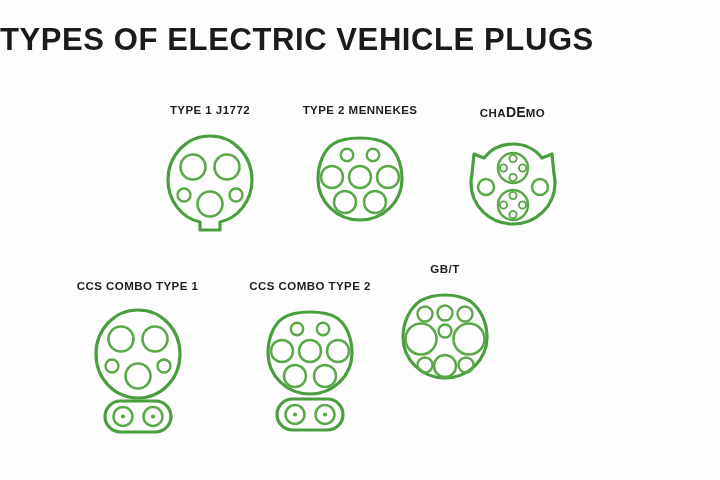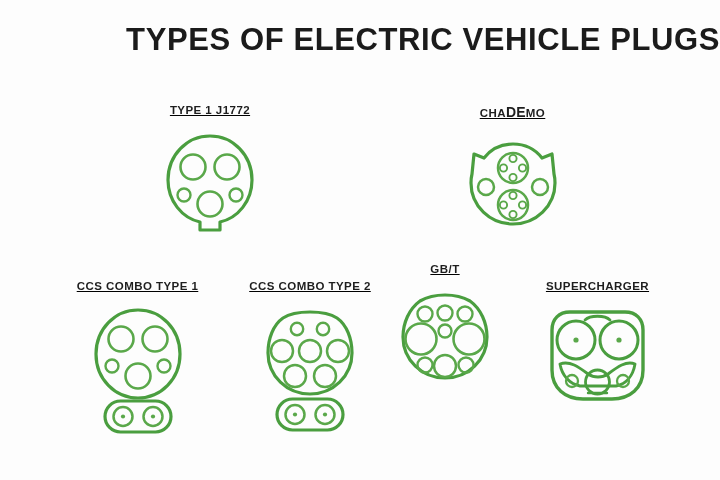--- a/index.html
+++ b/index.html
@@ -19,31 +19,30 @@
     position: relative;
     width: 720px;
     height: 480px;
     background: #fdfdfd;
   }
   .page-title {
     position: absolute;
     top: 22px;
     left: 0;
     width: 720px;
-    text-align: right;
+    text-align: left;
     font-size: 31px;
     font-weight: bold;
     letter-spacing: 0.6px;
     color: #1b1b1b;
     font-family: "Liberation Sans", sans-serif;
   }
   .plug-cell {
     position: absolute;
     text-align: center;
-    text-decoration: underline;
   }
   .plug-label {
     font-size: 11.5px;
     font-weight: bold;
     letter-spacing: 0.45px;
     color: #1e1e1e;
     white-space: nowrap;
     font-family: "Liberation Sans", sans-serif;
   }
   .plug-label .sm {
@@ -87,20 +86,41 @@
                  C 13 33, 32 14, 55 14 Z" stroke="#4a9e3f" stroke-width="3.2"></path>
         <circle class="pin" cx="38" cy="45" r="12.5" stroke="#5aa84a" stroke-width="2.6"></circle>
         <circle class="pin" cx="72" cy="45" r="12.5" stroke="#5aa84a" stroke-width="2.6"></circle>
         <circle class="pin" cx="29" cy="73" r="6.5" stroke="#5aa84a" stroke-width="2.4"></circle>
         <circle class="pin" cx="81" cy="73" r="6.5" stroke="#5aa84a" stroke-width="2.4"></circle>
         <circle class="pin" cx="55" cy="82" r="12.5" stroke="#5aa84a" stroke-width="2.6"></circle>
       </svg>
     </div>
   </div>
 
+  <div class="plug-cell" style="left:290px; top:104px; width:140px;">
+    <div class="plug-label">TYPE 2 MENNEKES</div>
+    <div class="plug-art">
+      <svg width="110" height="110" viewBox="0 0 110 110">
+        <path class="outline" d="M28 22
+                 C 34 18, 44 16, 55 16
+                 C 66 16, 76 18, 82 22
+                 C 92 29, 97 43, 97 57
+                 C 97 80, 78 98, 55 98
+                 C 32 98, 13 80, 13 57
+                 C 13 43, 18 29, 28 22 Z" stroke="#4a9e3f" stroke-width="3.2"></path>
+        <circle class="pin" cx="42" cy="33" r="6.2" stroke="#5aa84a" stroke-width="2.4"></circle>
+        <circle class="pin" cx="68" cy="33" r="6.2" stroke="#5aa84a" stroke-width="2.4"></circle>
+        <circle class="pin" cx="27" cy="55" r="11" stroke="#5aa84a" stroke-width="2.5"></circle>
+        <circle class="pin" cx="55" cy="55" r="11" stroke="#5aa84a" stroke-width="2.5"></circle>
+        <circle class="pin" cx="83" cy="55" r="11" stroke="#5aa84a" stroke-width="2.5"></circle>
+        <circle class="pin" cx="40" cy="80" r="11" stroke="#5aa84a" stroke-width="2.5"></circle>
+        <circle class="pin" cx="70" cy="80" r="11" stroke="#5aa84a" stroke-width="2.5"></circle>
+      </svg>
+    </div>
+  </div>
 
   <div class="plug-cell" style="left:455px; top:104px; width:115px;">
     <div class="plug-label">
       <span>CHA</span><span class="sm">DE</span><span>MO</span>
     </div>
     <div class="plug-art">
       <svg width="110" height="110" viewBox="0 0 110 110">
         <path class="outline" d="M14 48
                  L 16 28 L 26 32
                  C 33 23, 43 18, 55 18
@@ -202,52 +222,14 @@
         <circle class="pin" cx="31" cy="58" r="15.5" stroke="#5aa84a" stroke-width="2.6"></circle>
         <circle class="pin" cx="79" cy="58" r="15.5" stroke="#5aa84a" stroke-width="2.6"></circle>
 
         <circle class="pin" cx="35" cy="84" r="7.5" stroke="#5aa84a" stroke-width="2.4"></circle>
         <circle class="pin" cx="55" cy="85" r="11" stroke="#5aa84a" stroke-width="2.5"></circle>
         <circle class="pin" cx="76" cy="84" r="7.5" stroke="#5aa84a" stroke-width="2.4"></circle>
       </svg>
     </div>
   </div>
 
-  <div class="plug-cell" style="left:535px; top:280px; width:125px;">
-    <div class="plug-label">SUPERCHARGER</div>
-    <div class="plug-art">
-      <svg width="115" height="115" viewBox="0 0 115 115">
-        <path class="outline" d="M30 14
-                 L 85 14
-                 C 96 14, 103 21, 103 32
-                 L 103 72
-                 C 103 90, 90 101, 72 101
-                 L 43 101
-                 C 25 101, 12 90, 12 72
-                 L 12 32
-                 C 12 21, 19 14, 30 14 Z" stroke="#4a9e3f" stroke-width="3.4"></path>
-
-        <path class="outline" d="M45 22 C 50 17, 65 17, 70 22" stroke="#4a9e3f" stroke-width="2.8"></path>
-
-        <circle class="pin" cx="36" cy="42" r="19" stroke="#4a9e3f" stroke-width="3"></circle>
-        <circle class="dot" cx="36" cy="42" r="2.6" fill="#5aa84a"></circle>
-        <circle class="pin" cx="79" cy="42" r="19" stroke="#4a9e3f" stroke-width="3"></circle>
-        <circle class="dot" cx="79" cy="42" r="2.6" fill="#5aa84a"></circle>
-
-        <path class="outline" d="M20 66
-                 C 30 62, 40 70, 48 76
-                 C 54 80, 62 80, 68 76
-                 C 76 70, 86 62, 95 66
-                 C 93 78, 86 86, 76 88
-                 L 40 88
-                 C 30 86, 22 78, 20 66 Z" stroke="#4a9e3f" stroke-width="2.9"></path>
-
-        <circle class="pin" cx="57.5" cy="84" r="12" stroke="#4a9e3f" stroke-width="2.8"></circle>
-
-        <circle class="pin" cx="32" cy="83" r="6" stroke="#5aa84a" stroke-width="2.3"></circle>
-        <circle class="pin" cx="83" cy="83" r="6" stroke="#5aa84a" stroke-width="2.3"></circle>
-
-        <path class="outline" d="M48 95 L 67 95" stroke="#4a9e3f" stroke-width="2.4"></path>
-      </svg>
-    </div>
-  </div>
 
 </div>
 
 </body></html>

